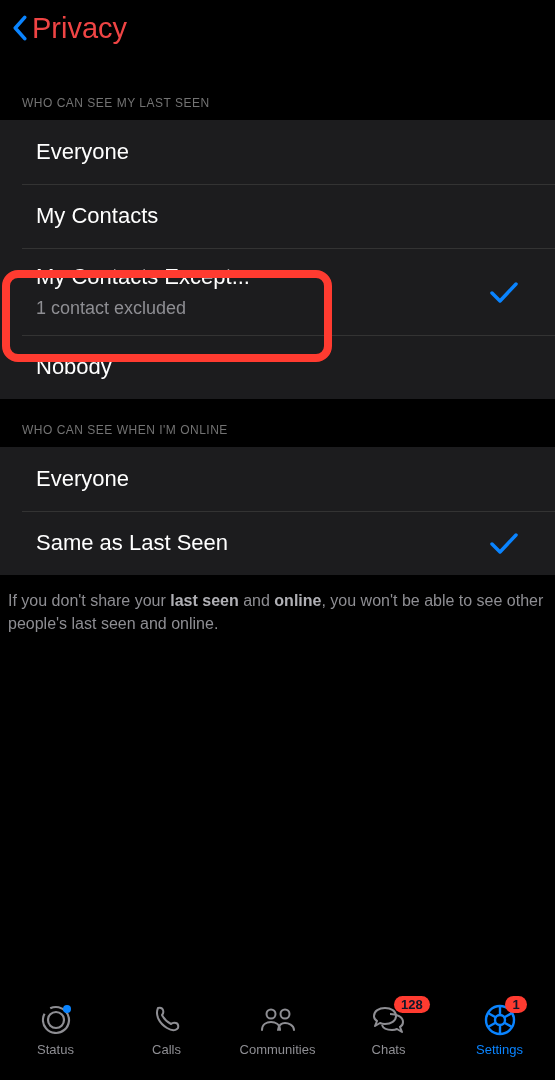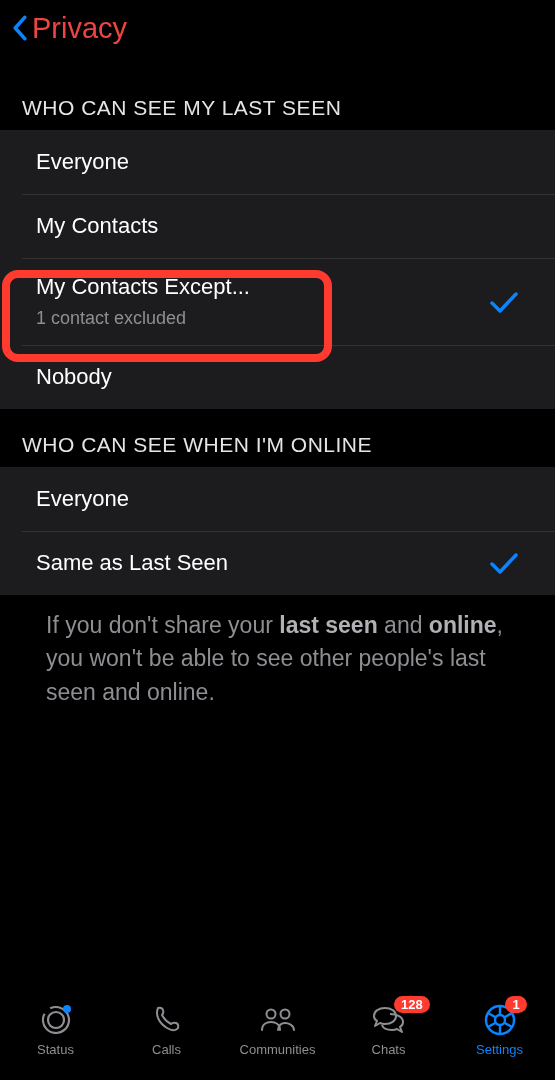--- a/index.html
+++ b/index.html
@@ -1,38 +1,38 @@
 <!DOCTYPE html>
 <html><head>
 <meta charset="utf-8">
 <style>
   * { margin: 0; padding: 0; box-sizing: border-box; }
   html, body { width: 555px; height: 1080px; background: #000; color: #fff; font-family: -apple-system, BlinkMacSystemFont, "Segoe UI", Helvetica, Arial, sans-serif; overflow: hidden; }
   .header { display: flex; align-items: center; height: 56px; padding: 0 12px; position: relative; }
   .back { display: flex; align-items: center; color: #ef4444; font-size: 29px; cursor: pointer; }
   .back svg { margin-right: 4px; }
   .title { position: absolute; left: 0; right: 0; text-align: center; font-size: 23px; font-weight: 700; color: #fff; pointer-events: none; }
-  .section-header { color: #e5e5e5; font-size: 21px; letter-spacing: 0.5px; padding: 40px 22px 10px 22px; }
+  .section-header { color: #737373; font-size: 12px; letter-spacing: 0.5px; padding: 40px 22px 10px 22px; }
   .section-header.small-gap { padding-top: 24px; }
   .list { background: #1c1c1e; }
   .row { position: relative; display: flex; align-items: center; justify-content: space-between; padding: 16px 36px; min-height: 64px; cursor: pointer; }
   .row + .row::before { content: ""; position: absolute; top: 0; left: 22px; right: 0; height: 1px; background: #333; }
   .row-main { display: flex; flex-direction: column; }
   .row-label { font-size: 22px; color: #fff; }
   .row-sub { font-size: 18px; color: #8e8e93; margin-top: 8px; }
   .check { color: #0a84ff; }
   .check svg { display: block; }
   .highlight-box { position: absolute; border: 8px solid #ff3b30; border-radius: 16px; pointer-events: none; }
-  .footer-text { color: #8e8e93; font-size: 23px; line-height: 1.45; padding: 14px 22px; margin-left: 24px; }
+  .footer-text { color: #8e8e93; font-size: 16px; line-height: 1.45; padding: 14px 8px; }
   .footer-text .bold { color: #b0b0b5; font-weight: 700; }
   .tabbar { position: absolute; bottom: 0; left: 0; right: 0; height: 88px; display: flex; justify-content: space-around; align-items: flex-start; padding-top: 10px; background: #000; }
   .tab { position: relative; display: flex; flex-direction: column; align-items: center; gap: 4px; width: 20%; color: #8e8e93; cursor: pointer; }
   .tab.active { color: #0a84ff; }
   .tab-label { font-size: 13px; }
-  .badge { position: absolute; top: -6px; left: 55%; background: #ff3b30; color: #ffffff; font-size: 13px; font-weight: 700; border-radius: 12px; padding: 1px 7px; min-width: 22px; text-align: center; }
+  .badge { position: absolute; top: -6px; left: 55%; background: #ff3b30; color: #0f172a; font-size: 13px; font-weight: 700; border-radius: 12px; padding: 1px 7px; min-width: 22px; text-align: center; }
   .icon-slot { height: 36px; display: flex; align-items: center; justify-content: center; }
 </style>
 </head>
 <body>
 
 <div class="header">
   <div class="back">
     <svg width="16" height="26" viewBox="0 0 12 22" fill="none">
         <path d="M10 2 L2 11 L10 20" stroke="#0a84ff" stroke-width="3" stroke-linecap="round" stroke-linejoin="round"></path>
       </svg>

